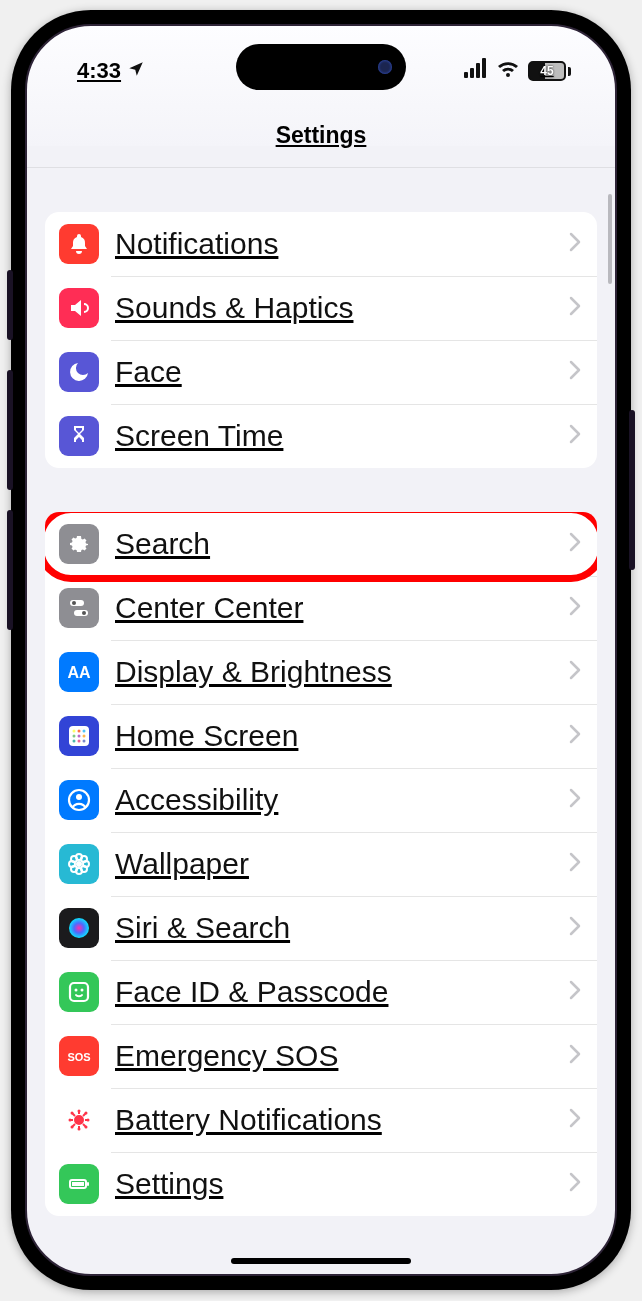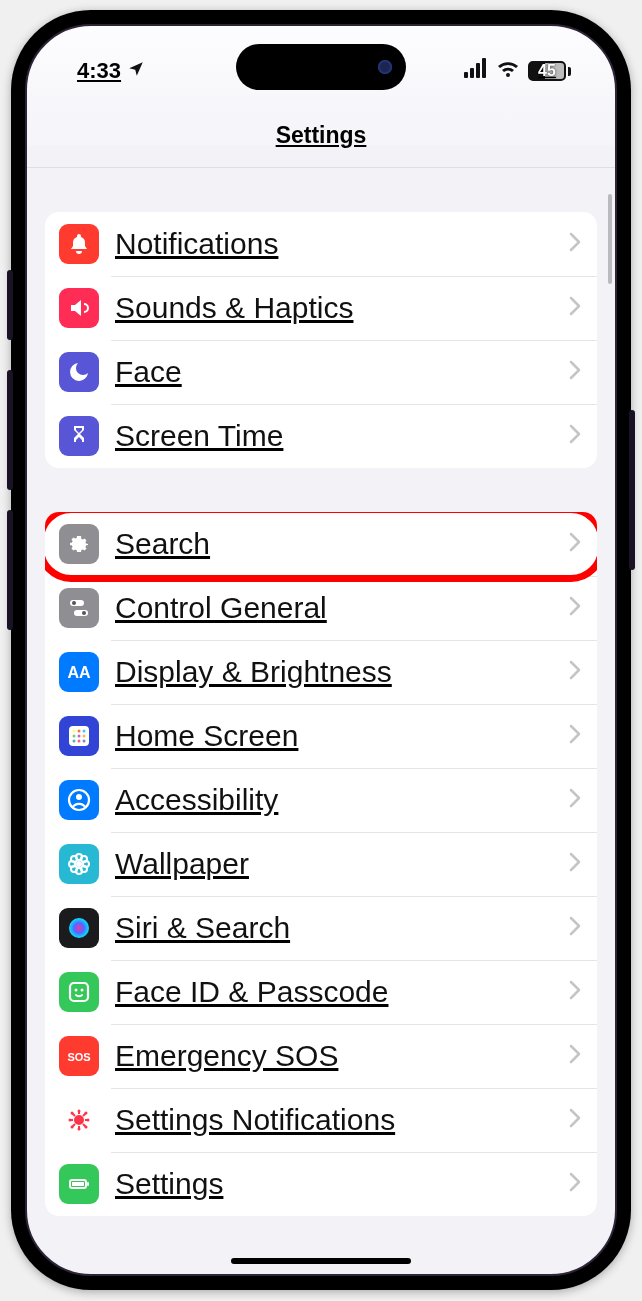--- a/index.html
+++ b/index.html
@@ -66,21 +66,21 @@
     padding: 20px 44px 0 50px;
     font-weight: 600;
     font-size: 22px;
     z-index: 10;
   }
   .status-left { display:flex; align-items:center; gap:6px; }
   .status-right { display:flex; align-items:center; gap:8px; }
   .loc-icon svg { width:18px;height:18px; }
   .cell svg, .wifi svg { width:24px; height:20px; }
   .battery { display:flex; align-items:center; gap:2px;}
-  .battery-body { width:38px;height:20px;border:2px solid #111;border-radius:5px;position:relative;display:flex;align-items:center;justify-content:center;font-size:16px;font-weight:700; background:linear-gradient(90deg,#111 0 45%, #bdbdbd 45% 100%);}
+  .battery-body { width:38px;height:20px;border:2px solid #111;border-radius:5px;position:relative;display:flex;align-items:center;justify-content:center;font-size:12px;font-weight:700; background:linear-gradient(90deg,#111 0 45%, #bdbdbd 45% 100%);}
   .battery-body span{color:#fff;text-shadow:0 0 2px #000;}
   .battery-tip{width:3px;height:9px;background:#111;border-radius:0 2px 2px 0;}
   .nav-title {
     text-align: center;
     font-size: 23px;
     font-weight: 600;
     padding: 26px 10px 18px;
     border-bottom: 1px solid rgba(0,0,0,.08);
   }
   .content {
@@ -253,21 +253,21 @@
               <div class="chevron"><svg viewBox="0 0 12 20">
                   <use href="#i-chevron"></use>
                 </svg></div>
             </div>
             <div class="row">
               <div class="icon-tile" style="background:#8e8e93;color:#fff">
                 <svg viewBox="0 0 24 24">
                   <use href="#i-switches"></use>
                 </svg>
               </div>
-              <div class="row-label">Control General</div>
+              <div class="row-label">Center Center</div>
               <div class="chevron"><svg viewBox="0 0 12 20">
                   <use href="#i-chevron"></use>
                 </svg></div>
             </div>
             <div class="row">
               <div class="icon-tile" style="background:#007aff;color:#fff">
                 <svg viewBox="0 0 24 24">
                   <use href="#i-text"></use>
                 </svg>
               </div>
@@ -341,21 +341,21 @@
               <div class="chevron"><svg viewBox="0 0 12 20">
                   <use href="#i-chevron"></use>
                 </svg></div>
             </div>
             <div class="row">
               <div class="icon-tile" style="background:#ffffff;color:#ff3348">
                 <svg viewBox="0 0 24 24">
                   <use href="#i-virus"></use>
                 </svg>
               </div>
-              <div class="row-label">Settings Notifications</div>
+              <div class="row-label">Battery Notifications</div>
               <div class="chevron"><svg viewBox="0 0 12 20">
                   <use href="#i-chevron"></use>
                 </svg></div>
             </div>
             <div class="row">
               <div class="icon-tile" style="background:#34c759;color:#fff">
                 <svg viewBox="0 0 24 24">
                   <use href="#i-battery"></use>
                 </svg>
               </div>

